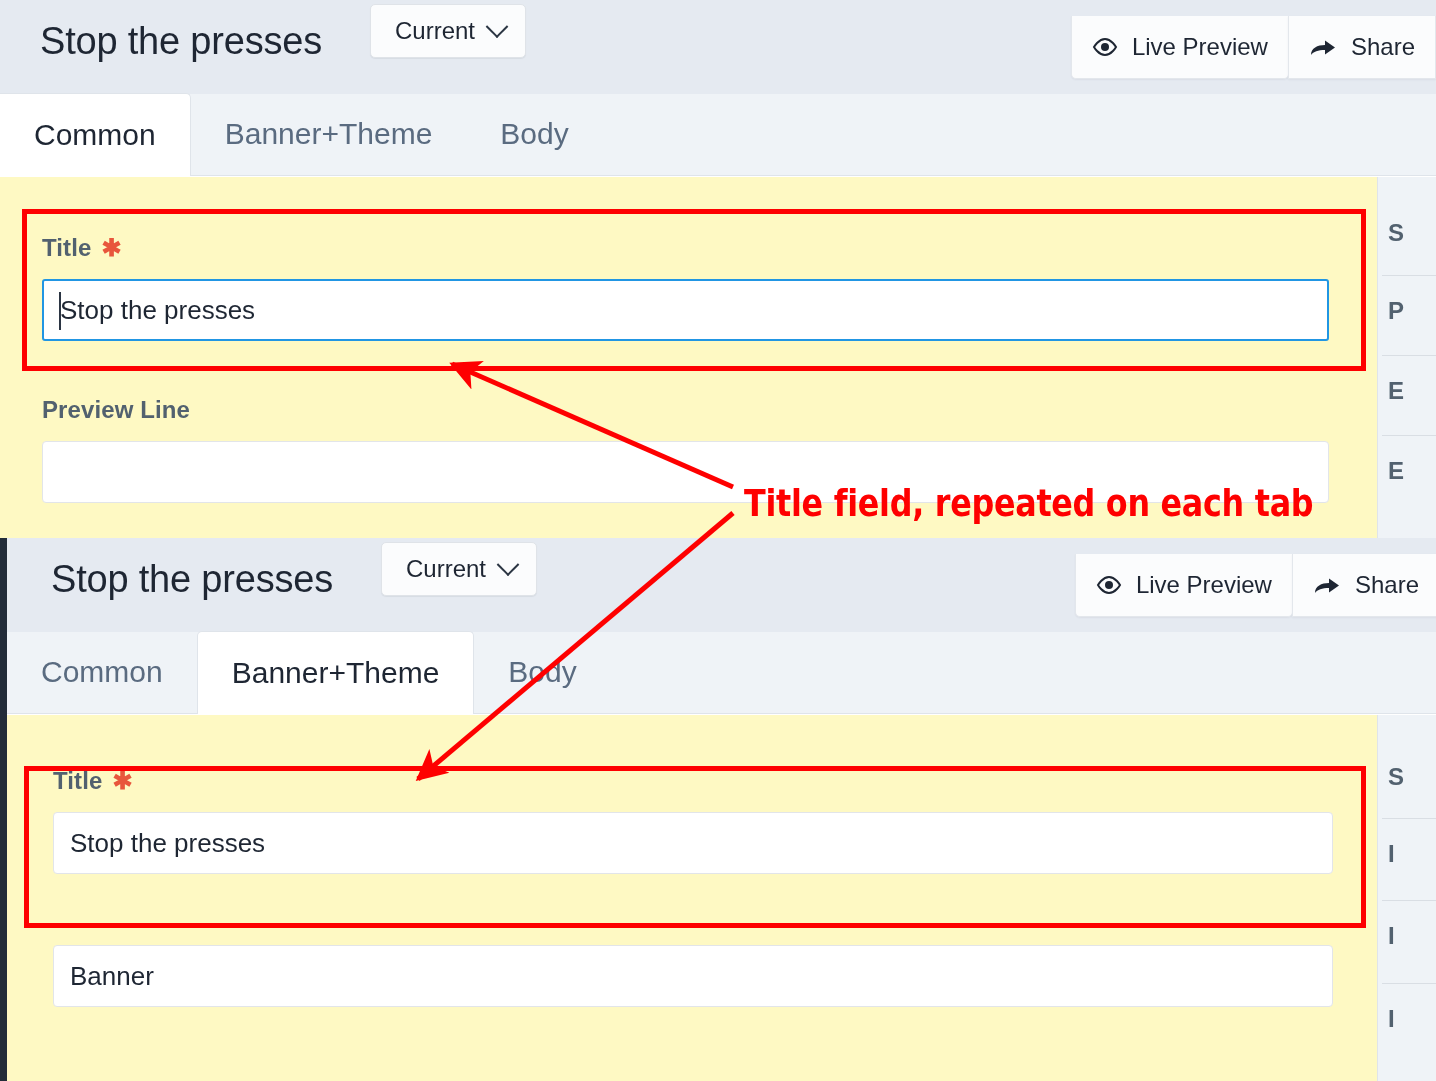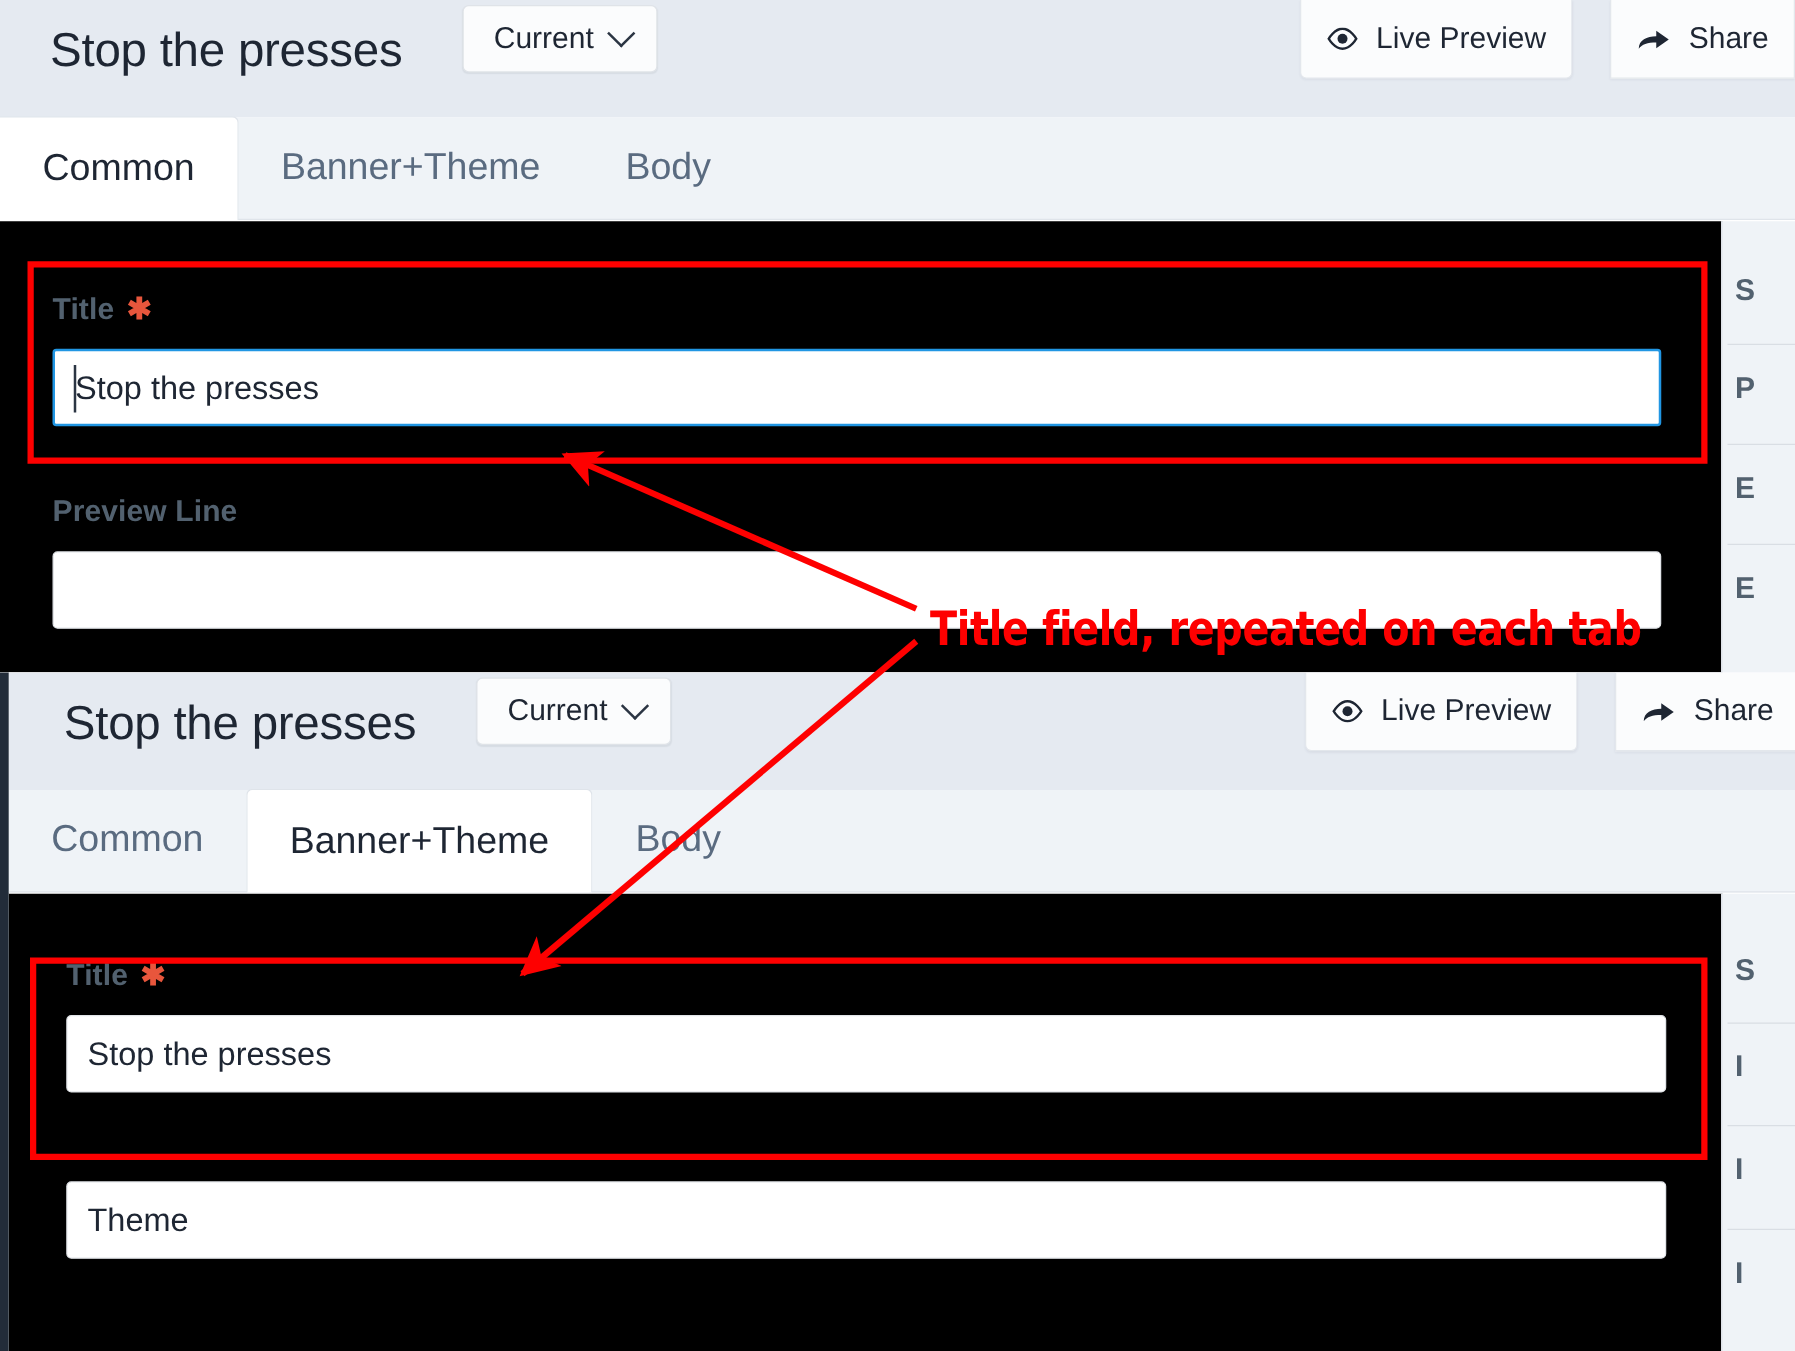--- a/index.html
+++ b/index.html
@@ -62,24 +62,23 @@
   .chev {
     display: inline-block;
     width: 14px;
     height: 14px;
     border-right: 2.5px solid #2b3543;
     border-bottom: 2.5px solid #2b3543;
     transform: rotate(45deg) translate(-3px,-3px);
   }
   .header-actions {
     position: absolute;
-    top: 0;
+    top: 16px;
     display: flex;
     align-items: flex-end;
-    gap: 31px;
   }
   .hdr-btn {
     background: #fbfcfd;
     border: 1px solid #e3e7ec;
     border-top: none;
     box-shadow: 0 1px 2px rgba(30,40,60,.06);
     font-size: 24px;
     color: #1e2633;
     display: inline-flex;
     align-items: center;
@@ -120,21 +119,21 @@
     border-right: 1px solid #dfe4ea;
     border-top: 1px solid #dfe4ea;
     border-radius: 5px 5px 0 0;
     margin-bottom: -1px;
     height: 83px;
   }
   .tab.active.flush { border-left: none; border-radius: 0 5px 0 0; }
 
   
   .form-area {
-    background: #000000;
+    background: #fef9c3;
     position: relative;
     padding: 0;
   }
   .field { }
   .field-label {
     font-size: 24px;
     font-weight: bold;
     color: #52616f;
     letter-spacing: .1px;
     display: flex;
@@ -347,21 +346,21 @@
           <span>Title</span>
           <span class="req-star">✱</span>
         </div>
         <div class="text-input" style="margin-top:17px;">
           <span>Stop the presses</span>
         </div>
       </div>
 
       <div class="field" style="position:absolute; left:46px; top:213px; right:44px;">
         <div class="text-input" style="margin-top:17px;">
-          <span>Theme</span>
+          <span>Banner</span>
         </div>
       </div>
     </div>
 
     <div class="side-rail" style="right:0; top:177px; width:58px; bottom:0;">
       <div class="rail-item" style="top:48px;">S</div>
       <div class="rail-rule" style="top:103px;"></div>
       <div class="rail-item" style="top:125px;">I</div>
       <div class="rail-rule" style="top:185px;"></div>
       <div class="rail-item" style="top:207px;">I</div>

